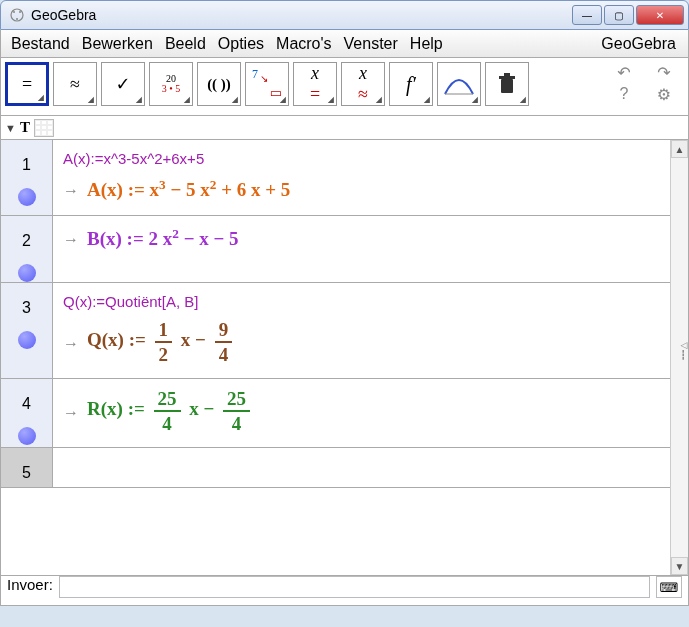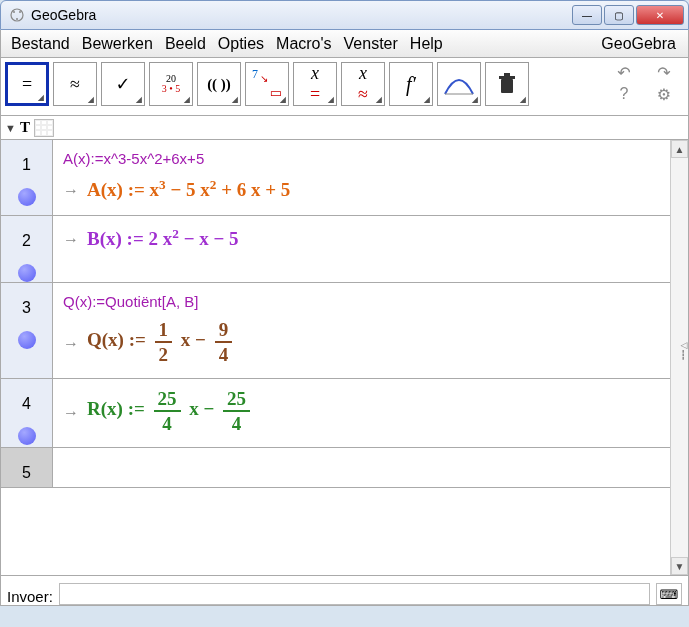--- a/index.html
+++ b/index.html
@@ -146,21 +146,21 @@
   position:absolute; right:-1px; top:190px;
   width:10px; height:40px;
   display:flex; flex-direction:column; align-items:center; justify-content:center;
   font-size:9px; color:#888;
 }
 
 .inputbar {
   height: 30px;
   background:#fff;
   border:1px solid #aaa; border-top:none;
-  display:flex; align-items:flex-end;
+  display:flex; align-items:flex-start;
   padding:0 6px; gap:6px;
 }
 .inputbar .label { font-size:15px; }
 .inputbar .field {
   flex:1; height:22px;
   border:1px solid #bbb;
 }
 .inputbar .kb-btn {
   width:26px; height:22px;
   border:1px solid #bbb;

